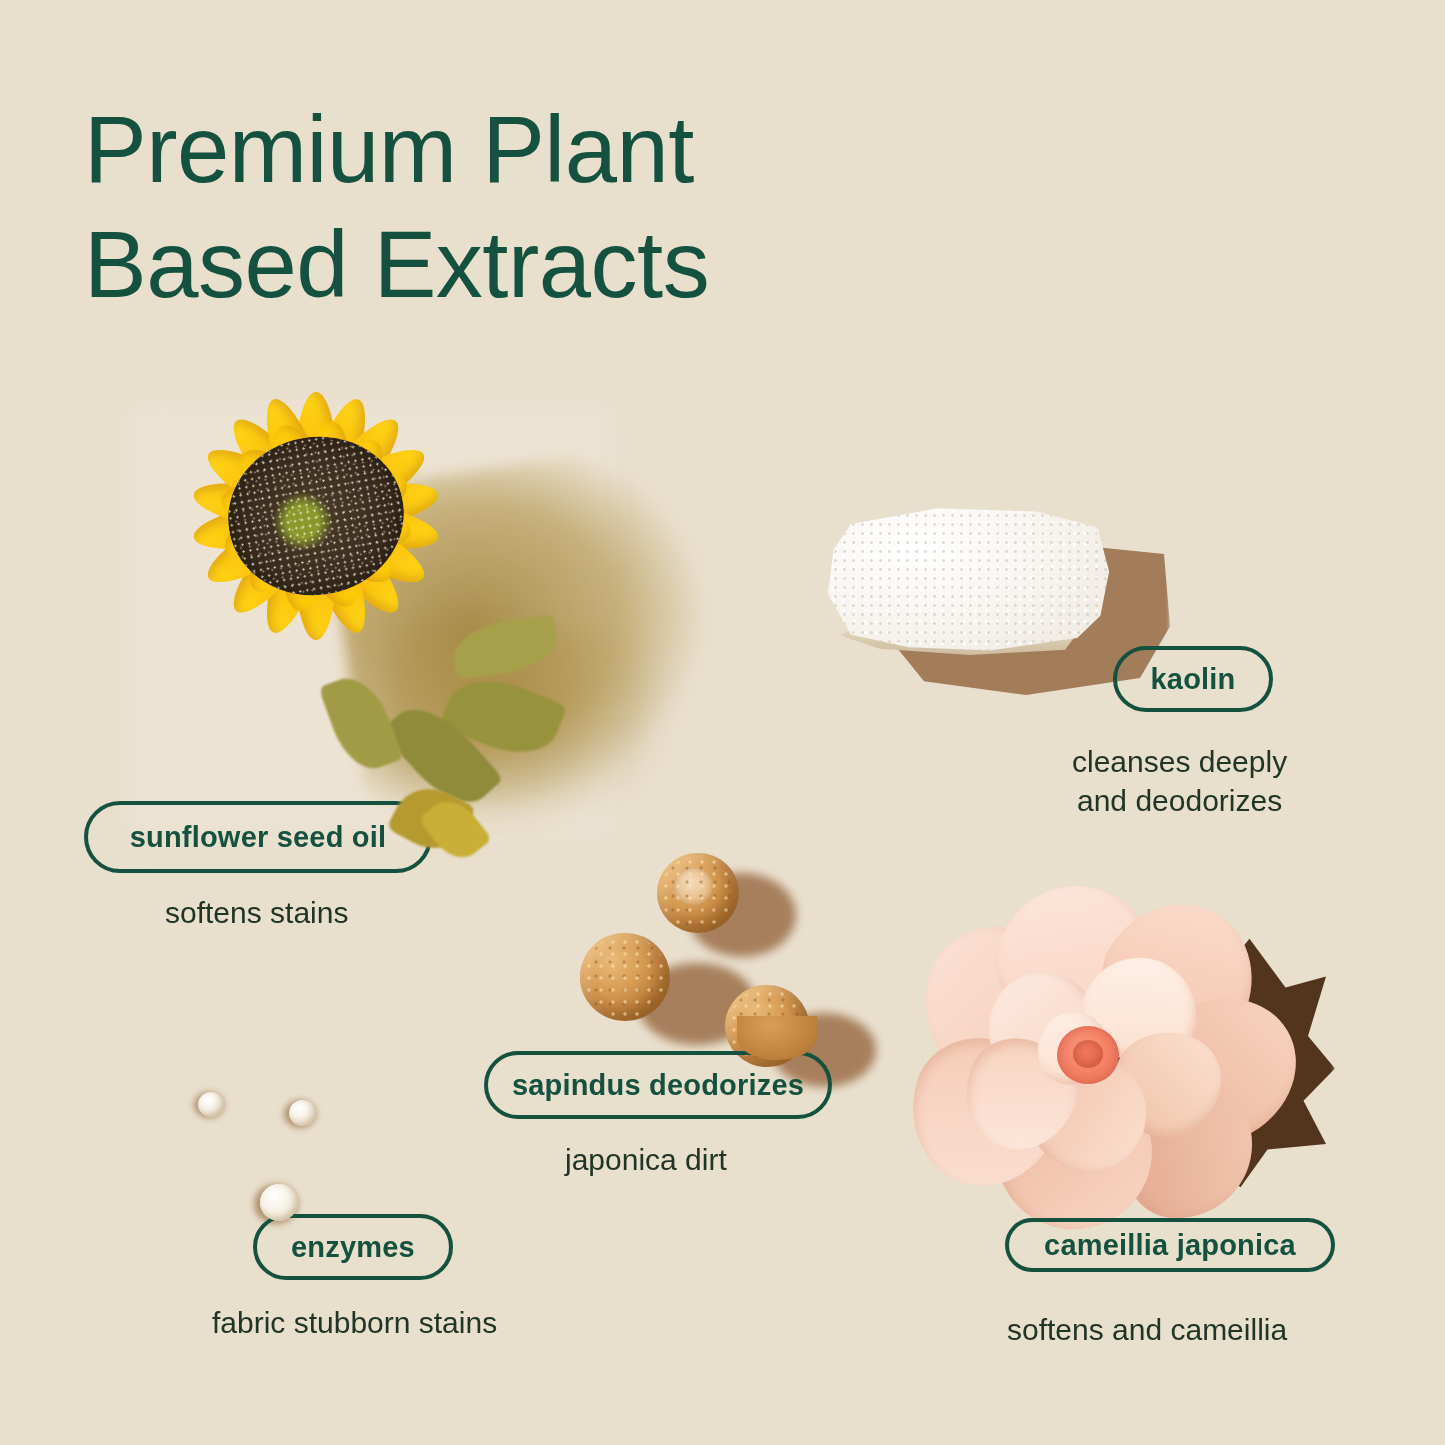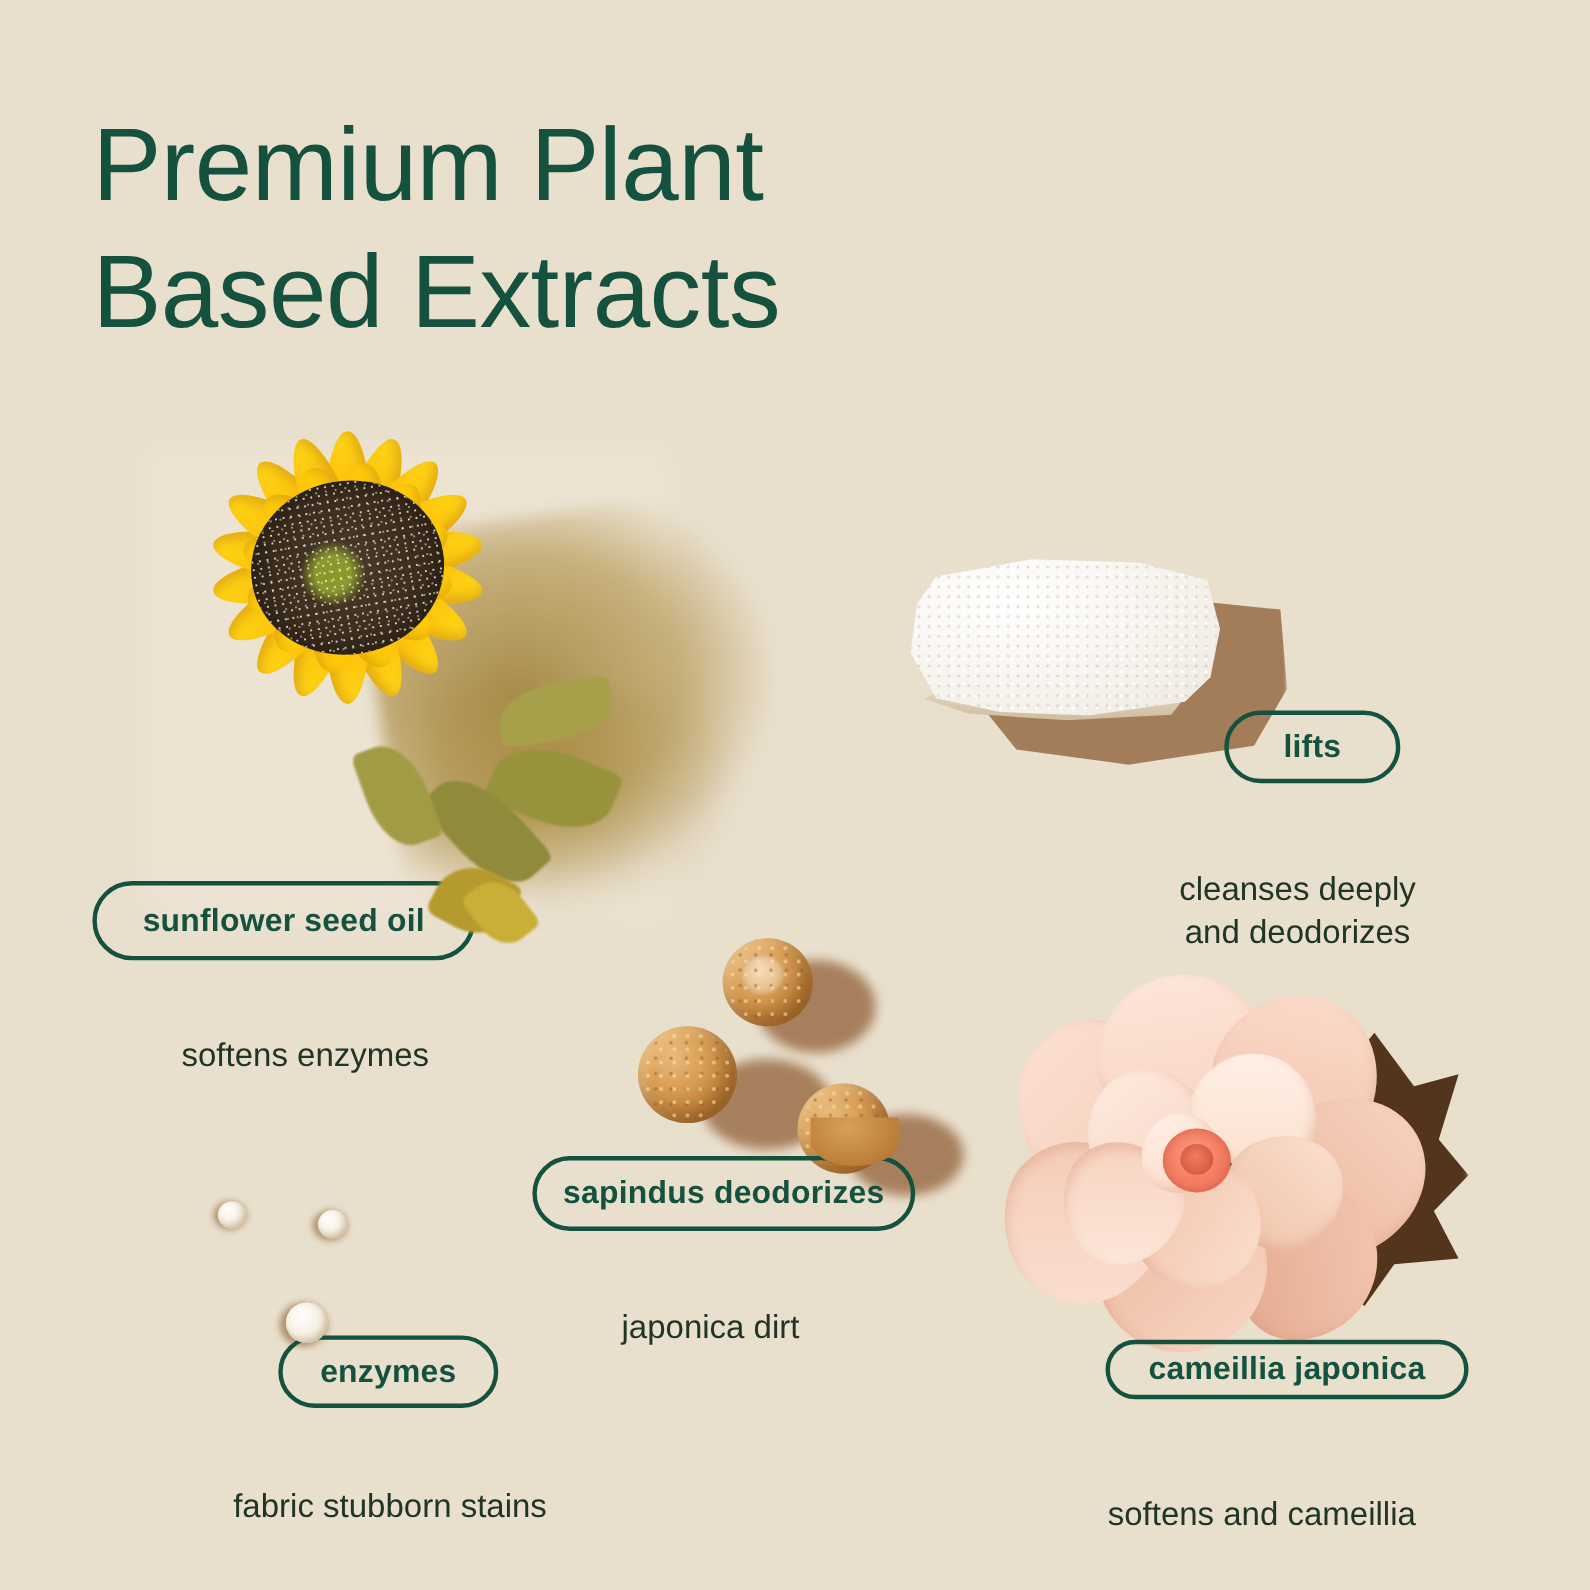--- a/index.html
+++ b/index.html
@@ -51,21 +51,20 @@
     box-sizing: border-box;
     letter-spacing: 0.2px;
     background: transparent;
   }
   .caption {
     position: absolute;
     color: #203526;
     font-weight: 400;
     line-height: 1.3;
     white-space: pre-line;
-    margin-top: 47px;
   }
 
   
   .sunflower-wrap { position: absolute; left: 195px; top: 395px; width: 470px; height: 470px; }
   .sf-shadow {
     position:absolute; left:150px; top:70px; width:360px; height:340px;
     background: radial-gradient(ellipse at 35% 45%, rgba(150,118,40,.78) 0%, rgba(168,134,52,.55) 45%, rgba(190,160,90,0) 72%);
     filter: blur(7px);
     transform: rotate(-8deg);
   }
@@ -293,23 +292,23 @@
     <div class="cam-petal" style="left:212px; top:150px; width:104px; height:106px; transform:rotate(64deg);  background:linear-gradient(160deg,#fae0cf,#f0c3a9);"></div>
     <div class="cam-petal" style="left:128px; top:186px; width:118px; height:104px; transform:rotate(140deg); background:linear-gradient(160deg,#fbdfce,#f1c5ae);"></div>
     <div class="cam-petal" style="left:60px;  top:160px; width:110px; height:110px; transform:rotate(200deg); background:linear-gradient(160deg,#fde8dd,#f7d1bd);"></div>
 
     <div class="cam-petal" style="left:132px; top:132px; width:74px; height:72px; transform:rotate(-10deg); background:linear-gradient(160deg,#fff0e6,#fbd9c7);"></div>
     <div class="cam-core" style="left:152px; top:146px; width:62px; height:58px;"></div>
     <div class="cam-core" style="left:168px; top:160px; width:30px; height:28px; background:radial-gradient(circle at 45% 40%,#f07a5e 0%,#d95a42 100%);"></div>
   </div>
 
   <div class="pill" style="left:84px; top:801px; width:348px; height:72px; font-size:29px;">sunflower seed oil</div>
-  <div class="caption" style="left:165px; top:893px; font-size:30px;">softens enzymes</div>
-
-  <div class="pill" style="left:1113px; top:646px; width:160px; height:66px; font-size:29px;">lifts</div>
+  <div class="caption" style="left:165px; top:893px; font-size:30px;">softens stains</div>
+
+  <div class="pill" style="left:1113px; top:646px; width:160px; height:66px; font-size:29px;">kaolin</div>
   <div class="caption" style="left:1072px; top:742px; font-size:30px; text-align:center;">cleanses deeply
 and deodorizes</div>
 
   <div class="pill" style="left:484px; top:1051px; width:348px; height:68px; font-size:29px;">sapindus deodorizes</div>
   <div class="caption" style="left:565px; top:1140px; font-size:30px;">japonica dirt</div>
 
   <div class="pill" style="left:253px; top:1214px; width:200px; height:66px; font-size:29px;">enzymes</div>
   <div class="caption" style="left:212px; top:1303px; font-size:30px;">fabric stubborn stains</div>
 
   <div class="pill" style="left:1005px; top:1218px; width:330px; height:54px; font-size:29px;">cameillia japonica</div>

